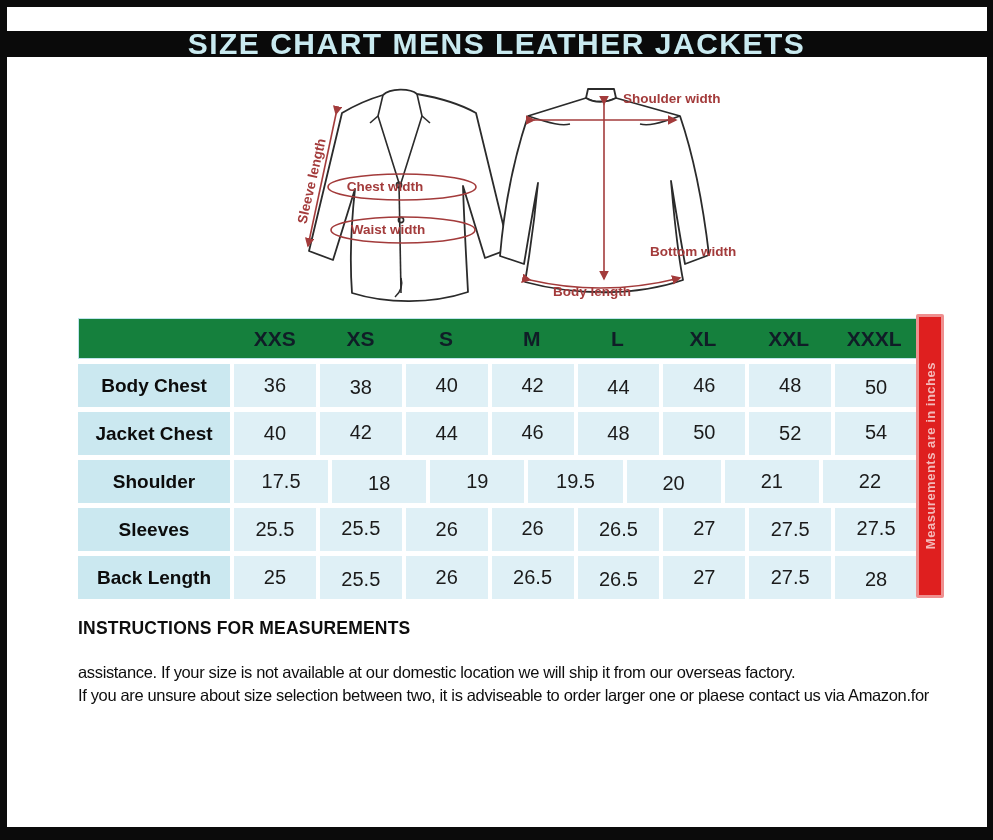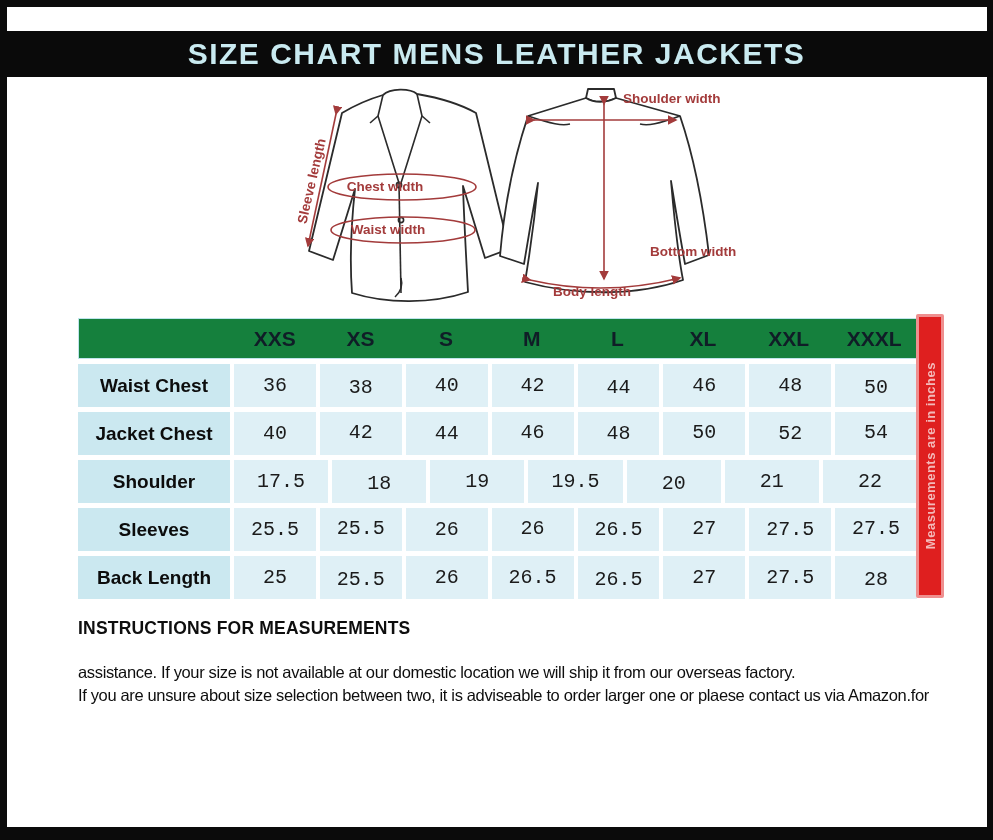--- a/index.html
+++ b/index.html
@@ -9,21 +9,21 @@
     background:#ffffff; position:relative; overflow:hidden;
   }
   
   .frame-top    { position:absolute; left:0; top:0; width:993px; height:7px;  background:#0b0b0b; }
   .frame-bottom { position:absolute; left:0; top:827px; width:993px; height:13px; background:#0b0b0b; }
   .frame-left   { position:absolute; left:0; top:0; width:7px; height:840px; background:#0b0b0b; }
   .frame-right  { position:absolute; left:987px; top:0; width:6px; height:840px; background:#0b0b0b; }
 
   
   .title-bar {
-    position:absolute; left:0; top:31px; width:993px; height:46px;
+    position:absolute; left:0; top:31px; width:993px; height:26px;
     background:#0a0a0a; display:flex; align-items:center; justify-content:center;
   }
   .title-bar h1 {
     color:#c9eaf0; font-size:30px; font-weight:700; letter-spacing:1.5px;
   }
 
   
   .diagram { position:absolute; left:292px; top:86px; width:484px; height:220px; }
   .diagram svg { width:100%; height:100%; }
   .jacket-line { fill:#ffffff; stroke:#2b2b2b; stroke-width:1.8; stroke-linejoin:round; }
@@ -41,21 +41,21 @@
   .header-cell {
     flex:1; text-align:center; font-size:21px; font-weight:700; color:#101d27;
   }
   .data-row { display:flex; margin-top:5px; height:43px; gap:4px; }
   .row-label {
     width:152px; background:#cbe8f0; display:flex; align-items:center; justify-content:center;
     font-size:19px; font-weight:700; color:#0c0c0c; flex:none;
   }
   .cell {
     flex:1; background:#dff0f6; display:flex; align-items:center; justify-content:center;
-    font-size:20px; font-weight:500; color:#1b1b1b;font-family:Liberation Mono, monospace;
+    font-size:20px; font-weight:500; color:#1b1b1b;
   }
   
   .data-row:nth-child(odd) .cell:nth-child(odd) span { transform:translateY(-1px); display:inline-block; }
   .data-row:nth-child(even) .cell:nth-child(3n) span { transform:translateY(1.5px); display:inline-block; }
 
   
   .unit-bar {
     position:absolute; left:916px; top:314px; width:28px; height:284px;
     background:#df1f1f; border:3px solid #ef8f8f; border-radius:2px;
     display:flex; align-items:center; justify-content:center;
@@ -159,21 +159,21 @@
     <div class="header-cell">XS</div>
     <div class="header-cell">S</div>
     <div class="header-cell">M</div>
     <div class="header-cell">L</div>
     <div class="header-cell">XL</div>
     <div class="header-cell">XXL</div>
     <div class="header-cell">XXXL</div>
   </div>
 
   <div class="data-row">
-    <div class="row-label">Waist Chest</div>
+    <div class="row-label">Body Chest</div>
     <div class="cell">
         <span>36</span>
       </div>
     <div class="cell">
         <span>38</span>
       </div>
     <div class="cell">
         <span>40</span>
       </div>
     <div class="cell">

